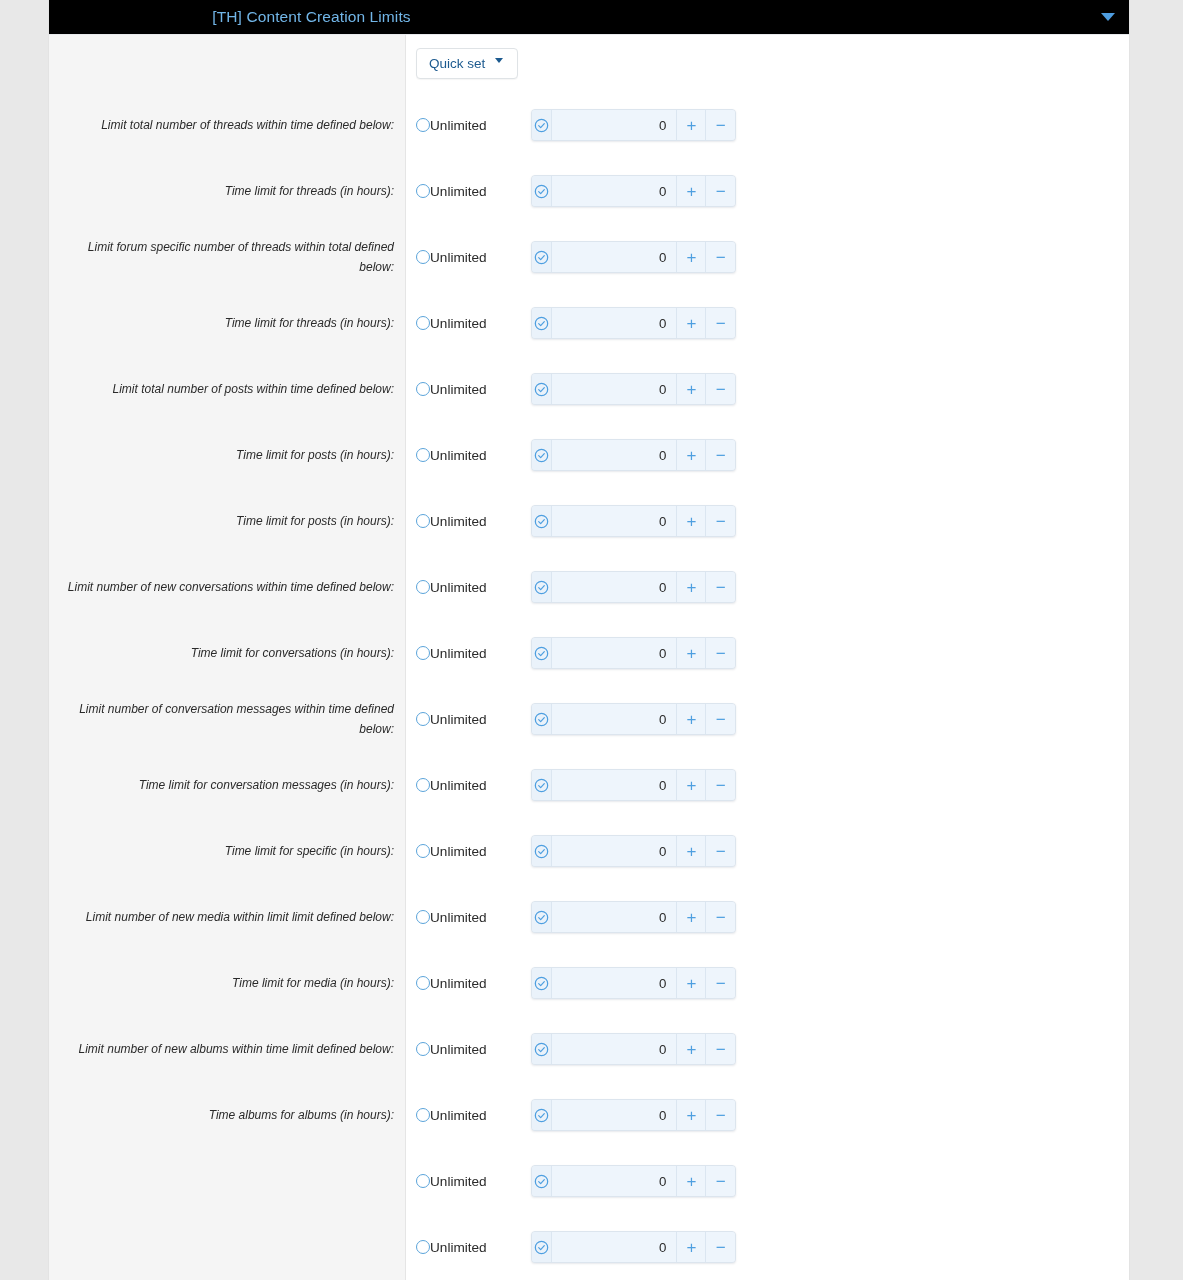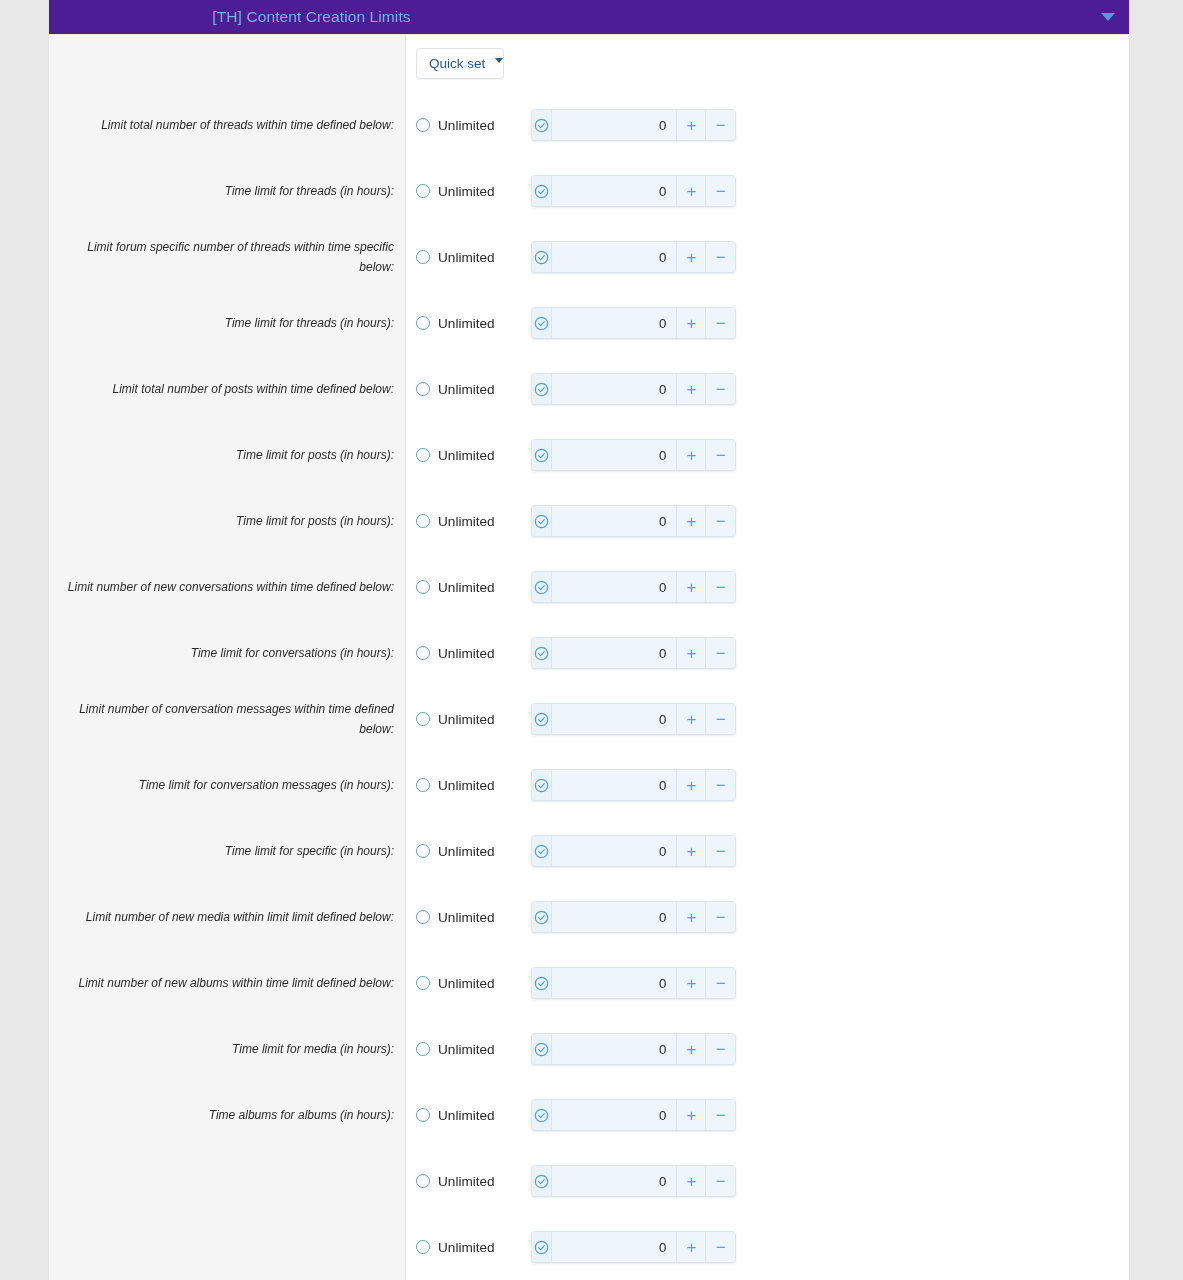--- a/index.html
+++ b/index.html
@@ -21,21 +21,21 @@
     width: 1082px;
     min-height: 1280px;
     background: #ffffff;
     border-left: 1px solid #e3e3e3;
     border-right: 1px solid #e3e3e3;
   }
   
   .panel-header {
     position: relative;
     height: 35px;
-    background: #4c1d95;
+    background: #000000;
     border-bottom: 1px solid #e8eaed;
     display: flex;
     align-items: center;
     justify-content: center;
   }
   .panel-title {
     font-size: 15.5px;
     color: #72b6e8;
     font-weight: 400;
     letter-spacing: 0.1px;
@@ -70,21 +70,21 @@
     align-items: center;
     padding-left: 10px;
   }
   .quickset-btn {
     display: inline-flex;
     align-items: flex-start;
     gap: 10px;
     background: #fff;
     border: 1px solid #dfe3e6;
     border-radius: 4px;
-    padding: 7px 0 7px 12px;
+    padding: 7px 14px 7px 12px;
     font-size: 13.5px;
     color: #1c5a8f;
     cursor: pointer;
     box-shadow: 0 1px 1px rgba(0,0,0,.04);
     font-family: "Liberation Sans", sans-serif;
   }
   .quickset-caret {
     width: 0; height: 0;
     border-left: 4.5px solid transparent;
     border-right: 4.5px solid transparent;
@@ -112,21 +112,20 @@
   .ctrl-row {
     height: 66px;
     display: flex;
     align-items: center;
     padding-left: 10px;
   }
   
   .radio-wrap {
     display: flex;
     align-items: center;
-    gap: 8px;
     width: 115px;
     cursor: pointer;
   }
   .radio-dot {
     width: 14px; height: 14px;
     border: 1.6px solid #5ba4da;
     border-radius: 50%;
     background: #fff;
     flex: 0 0 14px;
   }
@@ -200,21 +199,21 @@
       <div class="col-labels">
         <div class="label-spacer"></div>
         <div id="label-rows">
             <div class="label-row">
               <span>Limit total number of threads within time defined below:</span>
             </div>
             <div class="label-row">
               <span>Time limit for threads (in hours):</span>
             </div>
             <div class="label-row">
-              <span>Limit forum specific number of threads within time specific below:</span>
+              <span>Limit forum specific number of threads within total defined below:</span>
             </div>
             <div class="label-row">
               <span>Time limit for threads (in hours):</span>
             </div>
             <div class="label-row">
               <span>Limit total number of posts within time defined below:</span>
             </div>
             <div class="label-row">
               <span>Time limit for posts (in hours):</span>
             </div>
@@ -233,24 +232,24 @@
             <div class="label-row">
               <span>Time limit for conversation messages (in hours):</span>
             </div>
             <div class="label-row">
               <span>Time limit for specific (in hours):</span>
             </div>
             <div class="label-row">
               <span>Limit number of new media within limit limit defined below:</span>
             </div>
             <div class="label-row">
+              <span>Time limit for media (in hours):</span>
+            </div>
+            <div class="label-row">
               <span>Limit number of new albums within time limit defined below:</span>
-            </div>
-            <div class="label-row">
-              <span>Time limit for media (in hours):</span>
             </div>
             <div class="label-row">
               <span>Time albums for albums (in hours):</span>
             </div>
           </div>
       </div>
 
       <div class="col-controls">
         <div class="quickset-wrap">
           <button class="quickset-btn">

